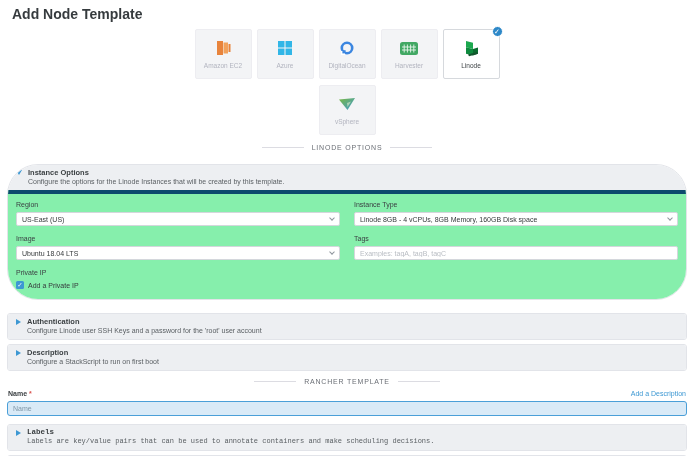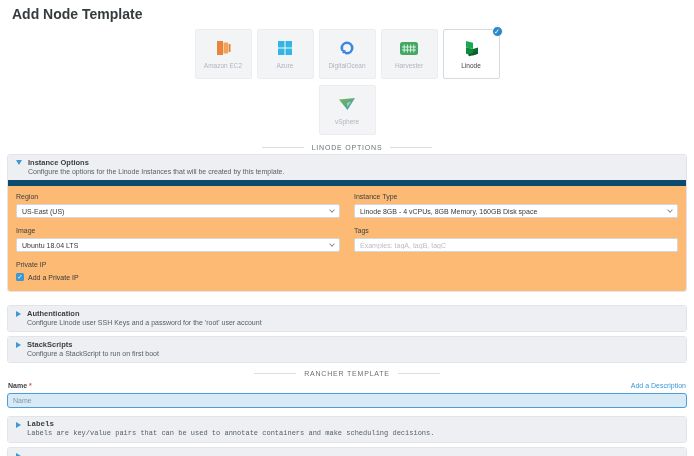--- a/index.html
+++ b/index.html
@@ -26,29 +26,29 @@
 
   
   .divider-header { display:flex; align-items:center; justify-content:center; gap:8px;
                     font-size:7px; line-height:9px; color:#6b6f76; letter-spacing:0.8px; }
   .divider-header .line { width:42px; height:1px; background:#dcdce2; }
   .divider-header.linode { margin-top:8px; }
   .divider-header.rancher { margin-top:6px; }
 
   
   .acc { border:1px solid #e2e4e9; border-radius:3px; overflow:hidden; }
-  .acc.expanded { margin-top:2px; }
+  .acc.expanded { margin-top:12px;border-radius:31px; }
   .acc-header { background:#edeff2; padding:3px 8px 4px; display:flex; gap:6px; cursor:pointer; }
   .tri-down { width:0; height:0; border-left:3.5px solid transparent; border-right:3.5px solid transparent;
               border-top:5px solid #3d98d3; margin-top:2px; flex:0 0 auto; }
   .tri-right { width:0; height:0; border-top:3.5px solid transparent; border-bottom:3.5px solid transparent;
                border-left:5px solid #3d98d3; margin-top:2px; flex:0 0 auto; }
   .acc-title { font-size:7.5px; font-weight:700; color:#3a3f42; line-height:9px; }
   .acc-sub { font-size:7px; color:#5b6064; line-height:9px; }
-  .acc-body { background:#fdba74; padding:7px 8px 10px; border-top:6px solid #0c4a6e; }
+  .acc-body { background:#86efac; padding:7px 8px 10px; border-top:4px solid #0c4a6e; }
 
   .form-grid { display:grid; grid-template-columns:1fr 1fr; column-gap:14px; row-gap:9px; }
   .field label { display:block; font-size:7px; color:#3a3f42; line-height:8px; margin-bottom:3px; }
   .select, .text-input { height:14px; width:100%; border:1px solid #d4d7dc; border-radius:2px;
           background:#fff; font-size:7px; color:#35393b; display:flex; align-items:center; padding:0 5px; }
   .select { justify-content:space-between; cursor:pointer; }
   .chev { width:4px; height:4px; border-right:1px solid #8e959c; border-bottom:1px solid #8e959c;
           transform:rotate(45deg); margin-top:-2px; flex:0 0 auto; }
   input.text-input { outline:none; font-family:"Liberation Sans", sans-serif; }
   input.text-input::placeholder { color:#b9bdc3; }
@@ -218,21 +218,21 @@
         <div class="acc-title">Authentication</div>
         <div class="acc-sub">Configure Linode user SSH Keys and a password for the 'root' user account</div>
       </div>
     </div>
   </section>
 
   <section class="acc bar">
     <div class="acc-header">
       <span class="tri-right"></span>
       <div>
-        <div class="acc-title">StackScripts</div>
+        <div class="acc-title">Description</div>
         <div class="acc-sub">Configure a StackScript to run on first boot</div>
       </div>
     </div>
   </section>
 
   <div class="divider-header rancher">
     <span class="line"></span>
     <span>RANCHER TEMPLATE</span>
     <span class="line"></span>
   </div>

